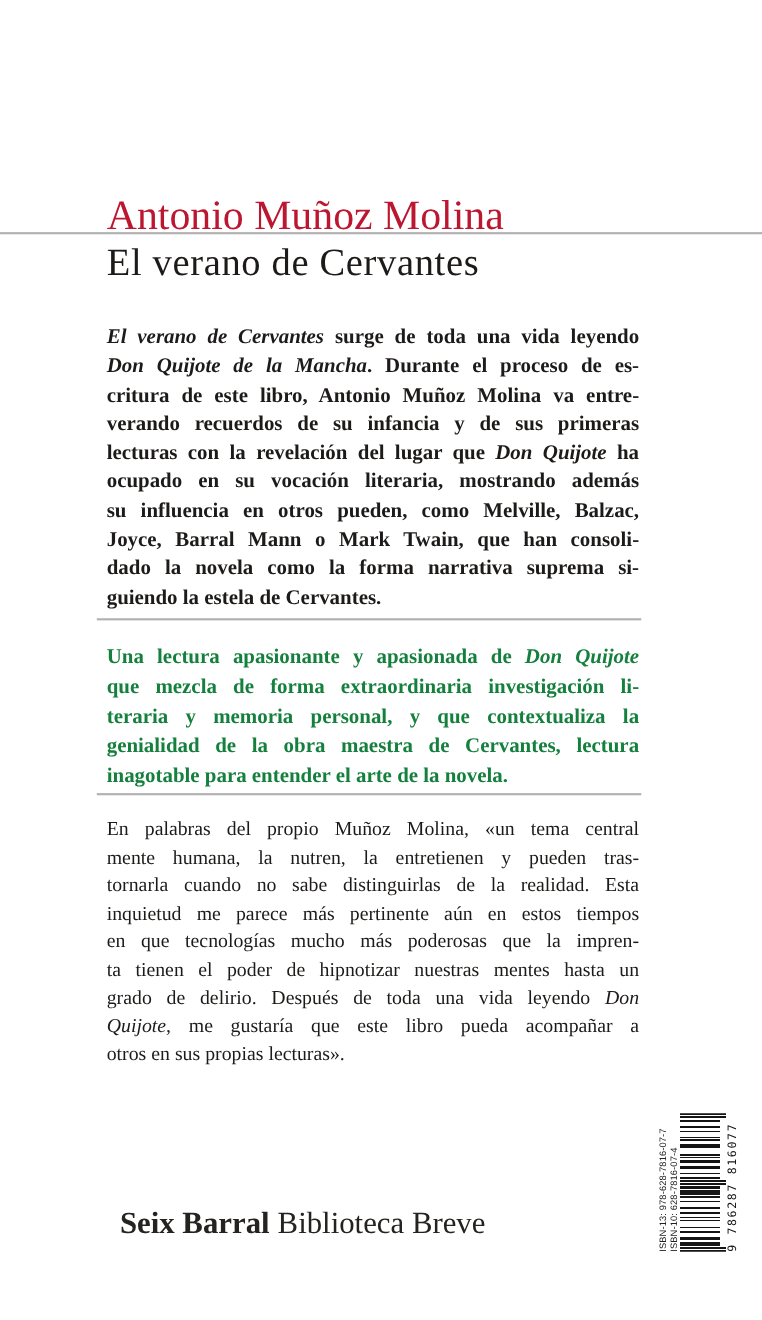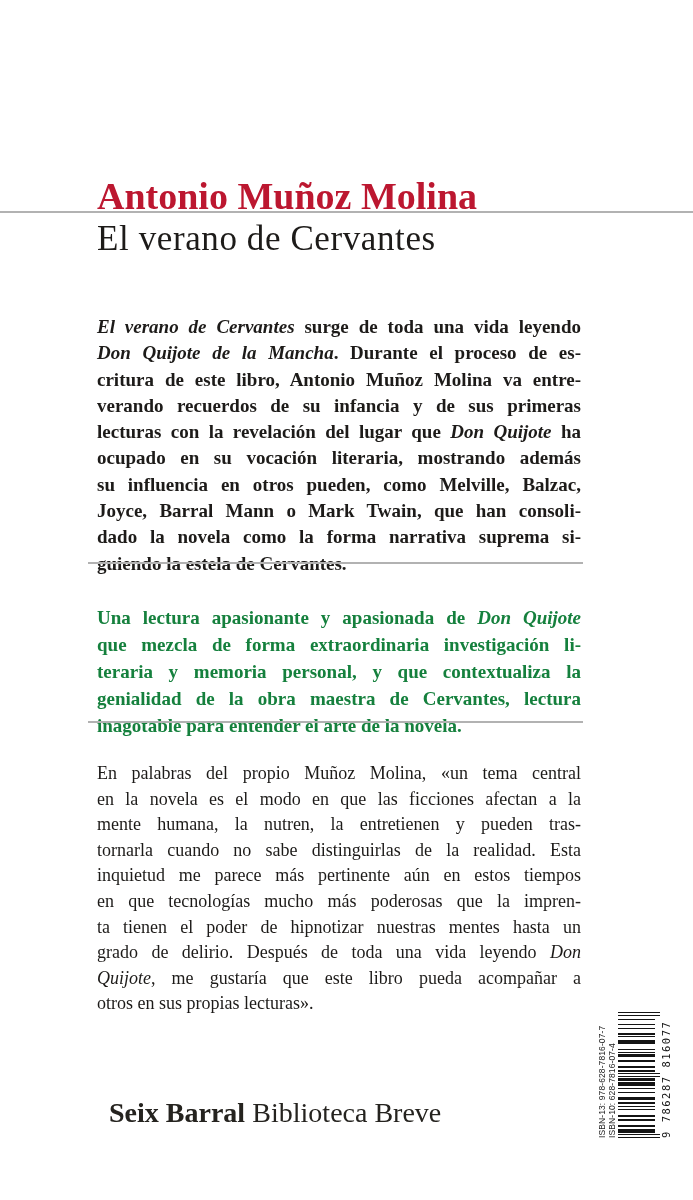--- a/index.html
+++ b/index.html
@@ -12,30 +12,30 @@
     overflow:hidden;
     margin:0 auto;
   }
   .rule{position:absolute;background:#b2b2b2;height:2px;}
   .rule-top{left:0;top:211px;width:693px;}
   .rule-mid1{left:88px;top:562px;width:495px;height:1.5px;}
   .rule-mid2{left:88px;top:721px;width:495px;height:1.5px;}
 
   .author{
     position:absolute;left:97px;top:177px;
-    font-size:38px;line-height:38px;font-weight:700;
+    font-size:38px;line-height:38px;font-weight:400;
     white-space:nowrap;z-index:2;
   }
   .booktitle{
     position:absolute;left:97px;top:221px;
     font-size:35px;line-height:36px;letter-spacing:0.6px;
     white-space:nowrap;color:#1d1b19;
   }
 
-  .para{position:absolute;left:97px;width:484px;margin-top:20px;}
+  .para{position:absolute;left:97px;width:484px;}
   .para .tline{text-align:justify;text-align-last:justify;}
   .para .tline.last{text-align-last:left;}
   em{font-style:italic;}
 
   .synopsis{top:294px;font-weight:700;font-size:19px;line-height:26.3px;}
   .highlight{top:584px;font-weight:700;font-size:19px;line-height:27px;}
   .quote{top:741px;font-weight:400;font-size:18px;line-height:25.6px;}
 
   .brand{
     position:absolute;left:109px;top:1098px;
@@ -94,21 +94,20 @@
       <div class="tline"><span>que mezcla de forma extraordinaria investigación li-</span></div>
       <div class="tline"><span>teraria y memoria personal, y que contextualiza la</span></div>
       <div class="tline"><span>genialidad de la obra maestra de Cervantes, lectura</span></div>
       <div class="tline last"><span>inagotable para entender el arte de la novela.</span></div>
     </div>
 
   <div class="rule rule-mid2" style="background: rgb(178, 178, 178);"></div>
 
   <div class="para quote">
       <div class="tline"><span>En palabras del propio Muñoz Molina, «un tema central</span></div>
-      <div class="tline"><span>en la novela es el modo en que las ficciones afectan a la</span></div>
       <div class="tline"><span>mente humana, la nutren, la entretienen y pueden tras-</span></div>
       <div class="tline"><span>tornarla cuando no sabe distinguirlas de la realidad. Esta</span></div>
       <div class="tline"><span>inquietud me parece más pertinente aún en estos tiempos</span></div>
       <div class="tline"><span>en que tecnologías mucho más poderosas que la impren-</span></div>
       <div class="tline"><span>ta tienen el poder de hipnotizar nuestras mentes hasta un</span></div>
       <div class="tline"><span>grado de delirio. Después de toda una vida leyendo </span><em>Don</em></div>
       <div class="tline"><em>Quijote</em><span>, me gustaría que este libro pueda acompañar a</span></div>
       <div class="tline last"><span>otros en sus propias lecturas».</span></div>
     </div>
 

